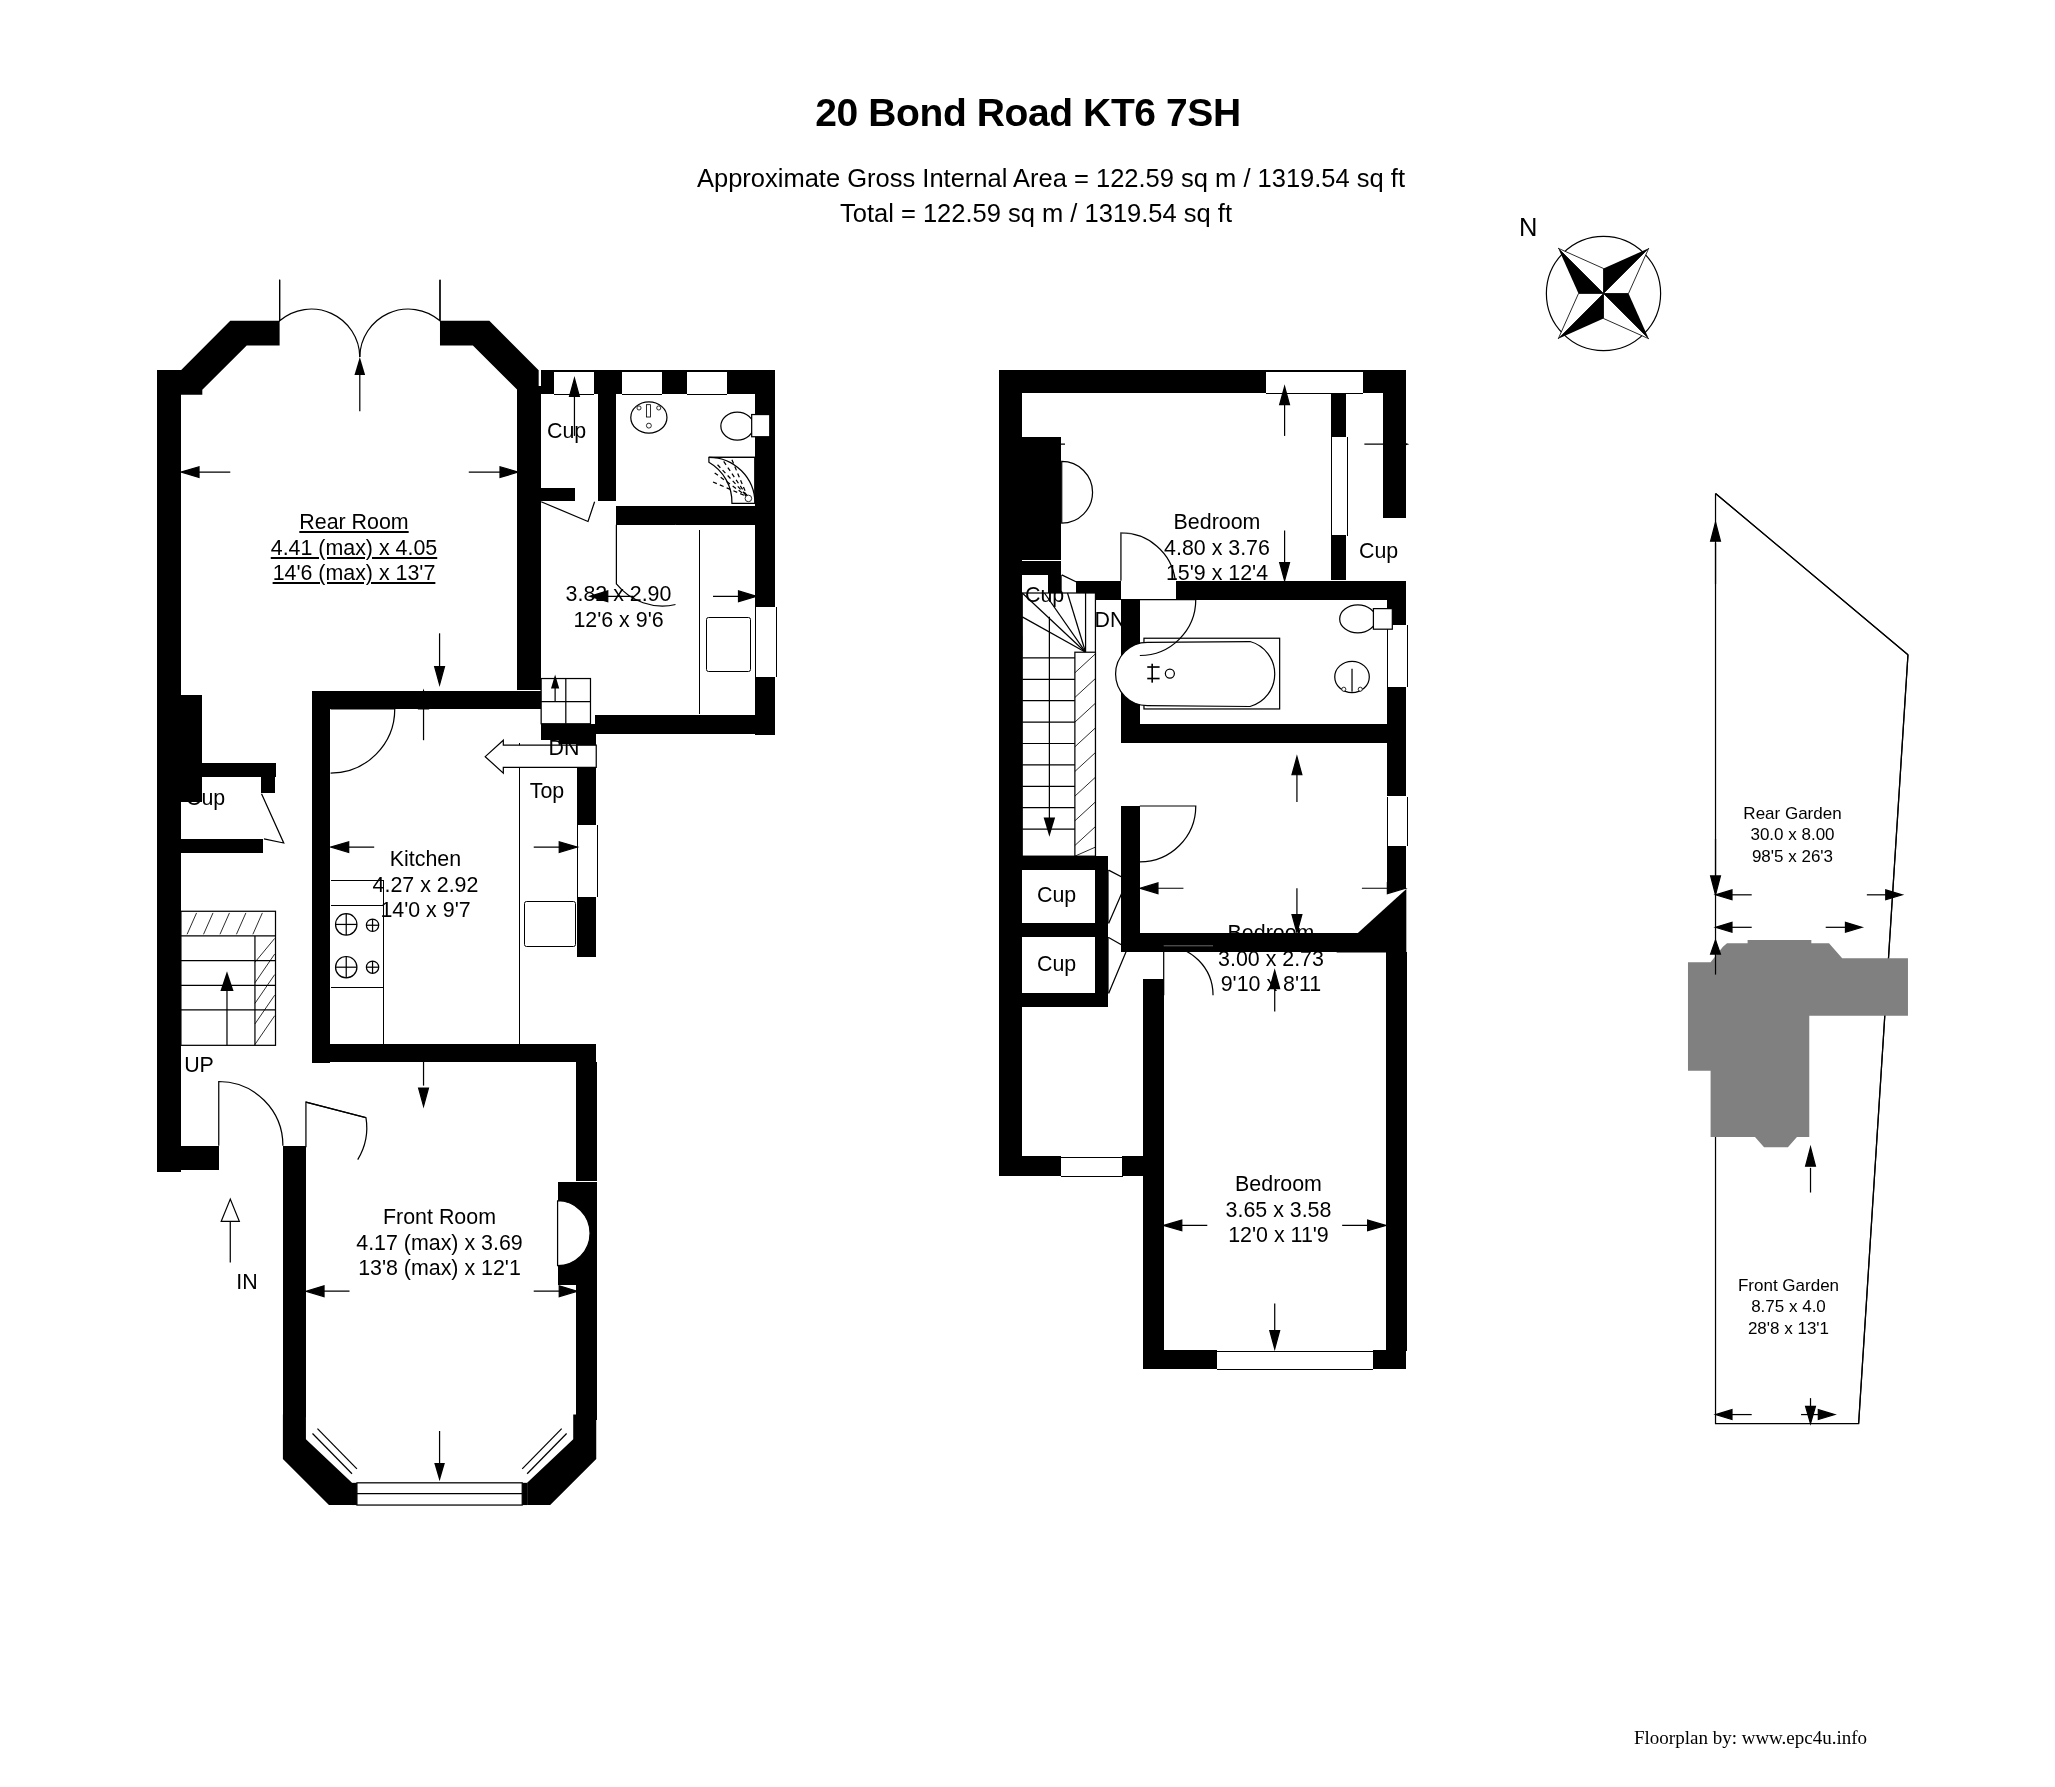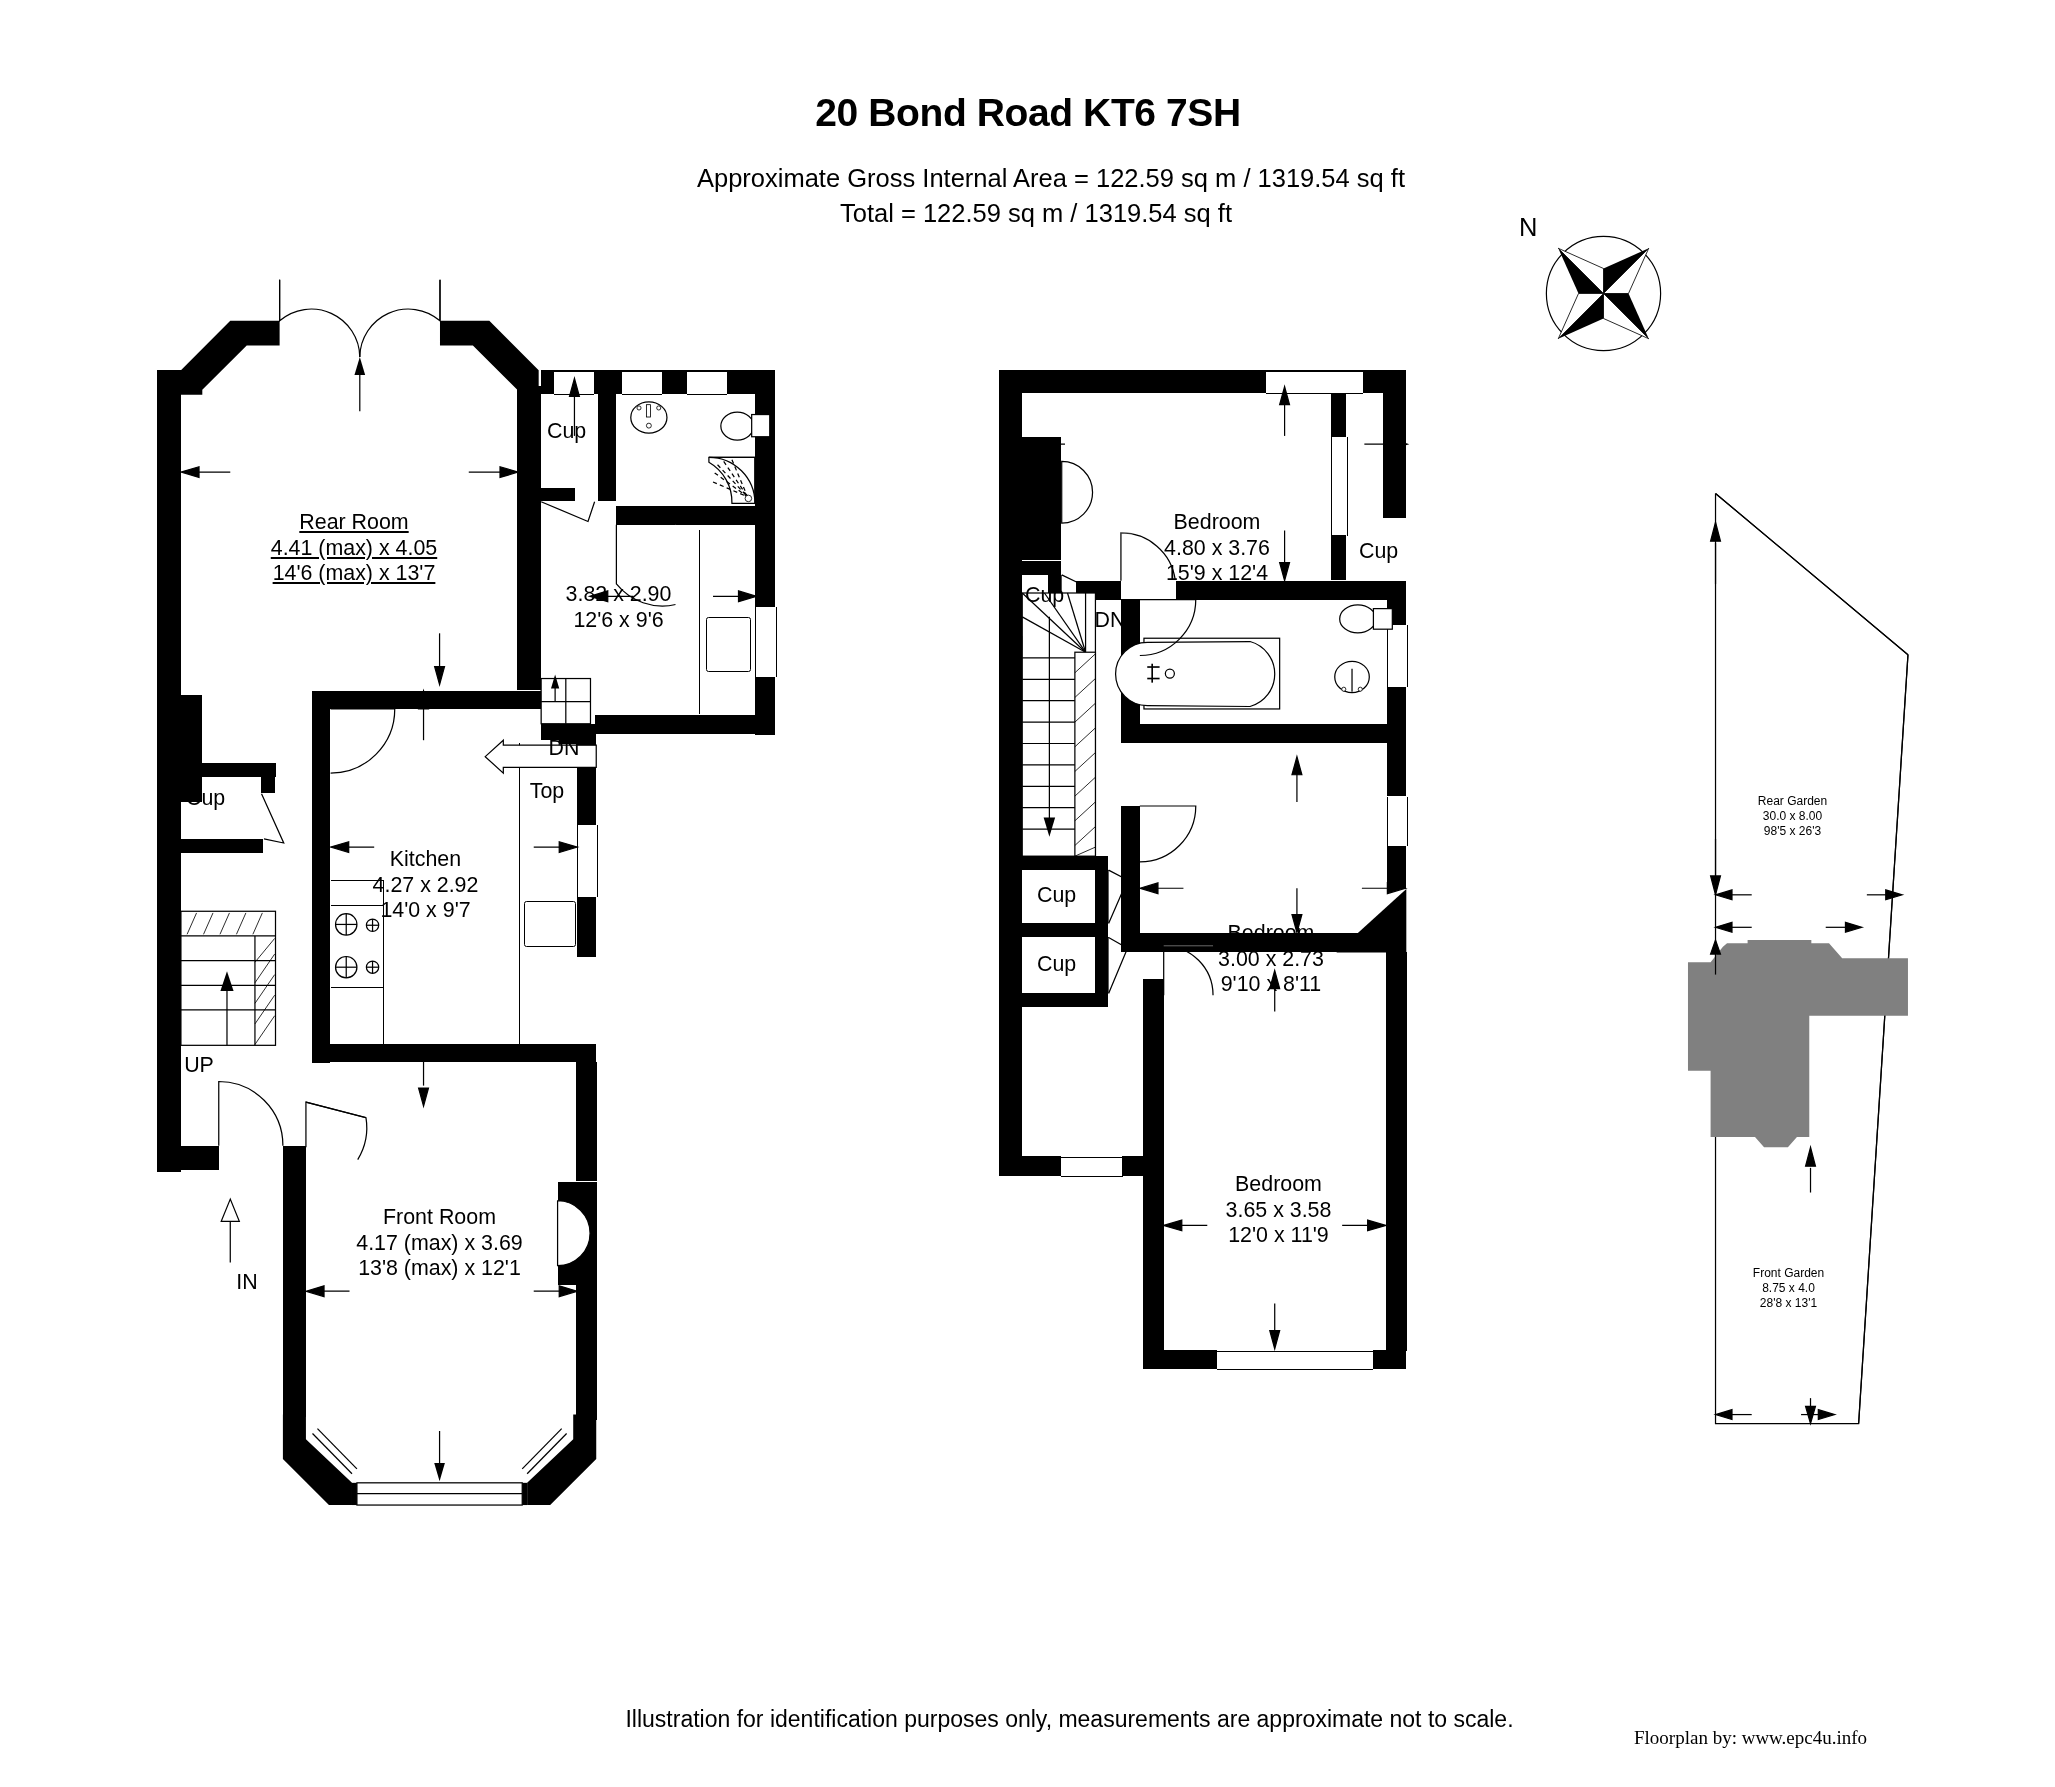--- a/index.html
+++ b/index.html
@@ -21,21 +21,21 @@
   
   .wall{position:absolute;background:#000;}
   .lbl{position:absolute;text-align:center;font-size:21.4px;line-height:1.20;white-space:nowrap;}
   .cupl{position:absolute;font-size:21.4px;white-space:nowrap;}
   .thin{position:absolute;background:#000;}
   .win{position:absolute;background:#fff;border-top:1.6px solid #000;border-bottom:1.6px solid #000;}
   .winv{position:absolute;background:#fff;border-left:1.6px solid #000;border-right:1.6px solid #000;}
   .fix{position:absolute;border:1.6px solid #000;background:#fff;border-radius:2.5px;}
   svg.ov{position:absolute;left:0;top:0;overflow:visible;pointer-events:none;}
 
-  .gardenlbl{position:absolute;text-align:center;font-size:12px;line-height:1.26;white-space:nowrap;}
+  .gardenlbl{position:absolute;text-align:center;font-size:17px;line-height:1.26;white-space:nowrap;margin-top:9px;}
 </style>
 </head>
 <body>
 
 <div class="stage">
 
   <div class="title">20 Bond Road KT6 7SH</div>
   <div class="area1">Approximate Gross Internal Area = 122.59 sq m / 1319.54 sq ft</div>
   <div class="area2">Total = 122.59 sq m / 1319.54 sq ft</div>
 
@@ -559,17 +559,16 @@
       <div>30.0 x 8.00</div>
       <div>98'5 x 26'3</div>
     </div>
     <div class="gardenlbl" style="left:1694px;top:1266px;width:189px;">
       <div>Front Garden</div>
       <div>8.75 x 4.0</div>
       <div>28'8 x 13'1</div>
     </div>
   </div>
 
-  <div class="disclaimer">Illustration for identification purposes only, measurements are approximate not to scale.</div>
   <div class="credit">Floorplan by: www.epc4u.info</div>
 
 </div>
 
 
 </body></html>

